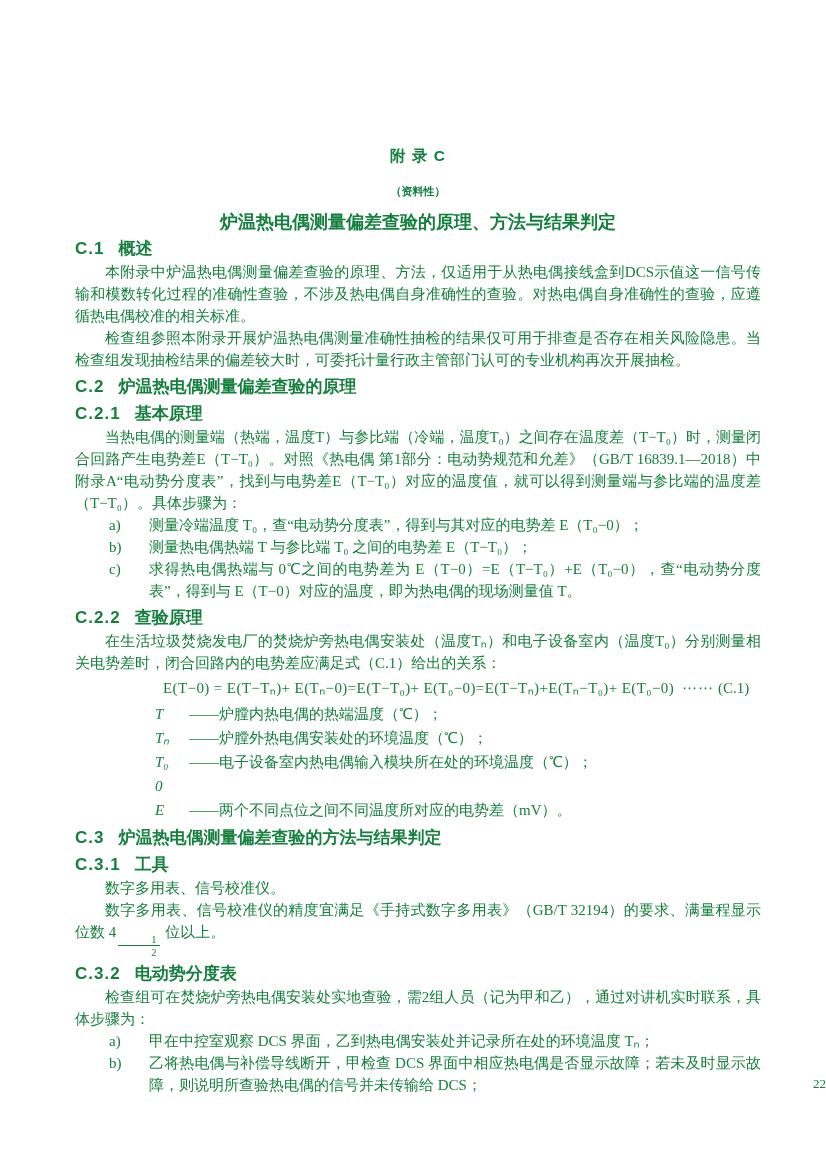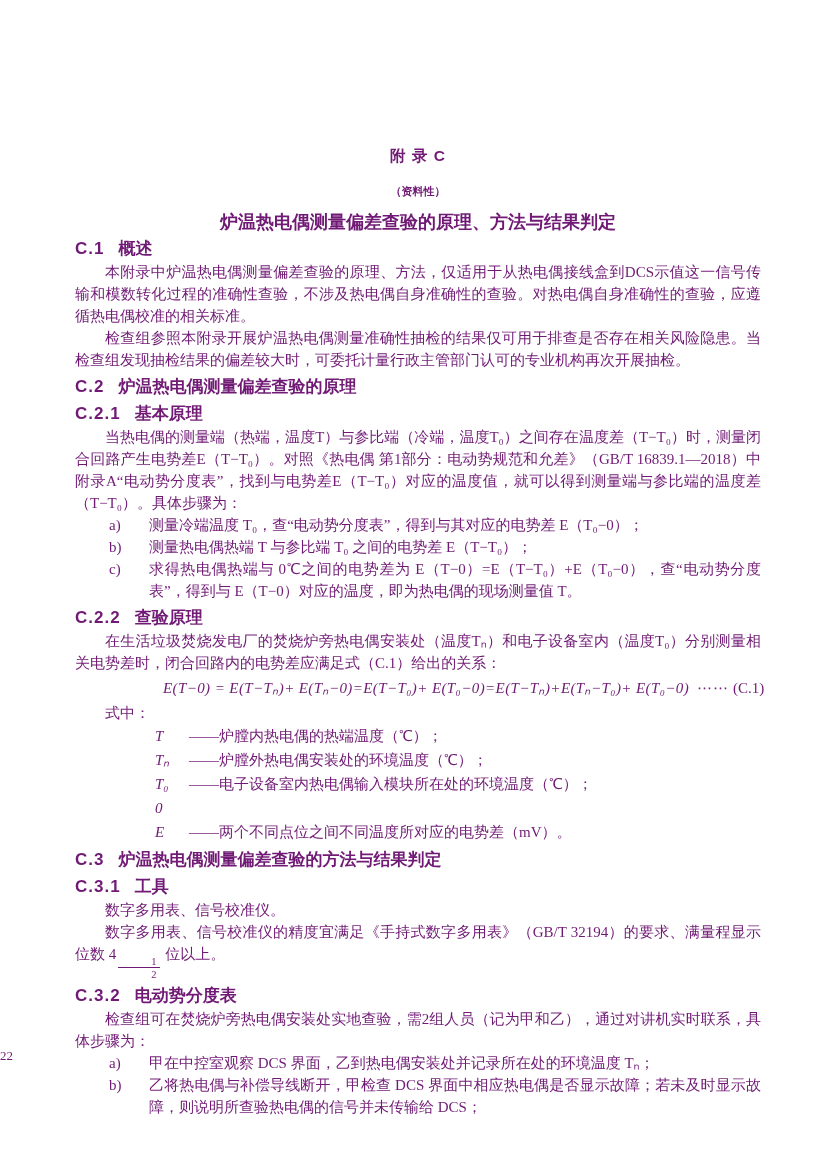--- a/index.html
+++ b/index.html
@@ -2,21 +2,21 @@
 <html><head>
 <meta charset="utf-8">
 <style>
   html, body { margin: 0; padding: 0; background: #ffffff; }
   .page {
     position: relative;
     width: 826px;
     height: 1169px;
     margin: 0 auto;
     background: #ffffff;
-    color: #701a75;
+    color: #15803d;
     font-family: "Liberation Serif", serif;
     font-size: 15px;
     line-height: 22px;
     box-sizing: border-box;
     padding: 145px 65px 0 75px;
     overflow: hidden;
   }
   .center { text-align: center; }
   .appendix-title {
     font-family: "Liberation Sans", sans-serif;
@@ -52,45 +52,45 @@
     margin: 0;
   }
   .list-item { display: flex; margin: 0; }
   .li-label { flex: 0 0 40px; padding-left: 34px; box-sizing: content-box; }
   .li-text { flex: 1; text-align: justify; }
   .formula-row {
     padding-left: 88px;
     margin: 3px 0 3px 0;
     white-space: nowrap;
   }
-  .formula-main { font-style: italic; letter-spacing: 0.4px; }
+  .formula-main { letter-spacing: 0.4px; }
   .formula-dots { margin-left: 8px; letter-spacing: 1px; }
   .formula-num { margin-left: 4px; }
   .where-label { padding-left: 30px; margin: 0; }
   .def-row { display: flex; padding-left: 80px; line-height: 24px; }
   .def-sym { flex: 0 0 34px; font-style: italic; }
   .def-text { flex: 1; }
   .frac {
     display: inline-flex;
     flex-direction: column;
     align-items: center;
     vertical-align: -0.55em;
     line-height: 1.05;
     font-size: 10.5px;
     margin: 0 2px;
   }
   .frac .num { border-bottom: 1px solid currentColor; padding: 0 3px 0px 3px; }
   .frac .den { padding-top: 1px; }
   .tools-para2 { text-indent: 2em; text-align: justify; margin: 0; }
   .page-number {
     position: absolute;
-    top: 1048px;
+    top: 1076px;
     left: 0;
     width: 100%;
-    text-align: left;
+    text-align: right;
     font-size: 13px;
     line-height: 16px;
   }
 </style>
 </head>
 <body>
 
 <div class="page">
 
   <div class="center appendix-title">附  录  C</div>
@@ -127,21 +127,20 @@
 
   <div class="sec-heading">
     <span class="sec-num">C.2.2</span><span>查验原理</span>
   </div>
   <p class="para">在生活垃圾焚烧发电厂的焚烧炉旁热电偶安装处（温度Tₙ）和电子设备室内（温度T₀）分别测量相关电势差时，闭合回路内的电势差应满足式（C.1）给出的关系：</p>
 
   <div class="formula-row">
     <span class="formula-main">E(T−0) = E(T−Tₙ)+ E(Tₙ−0)=E(T−T₀)+ E(T₀−0)=E(T−Tₙ)+E(Tₙ−T₀)+ E(T₀−0)</span><span class="formula-dots">⋯⋯</span><span class="formula-num">(C.1)</span>
   </div>
 
-  <p class="where-label">式中：</p>
 
   <div class="def-row">
     <span class="def-sym">T</span>
     <span class="def-text">——炉膛内热电偶的热端温度（℃）；</span>
   </div>
   <div class="def-row">
     <span class="def-sym">Tₙ</span>
     <span class="def-text">——炉膛外热电偶安装处的环境温度（℃）；</span>
   </div>
   <div class="def-row">

